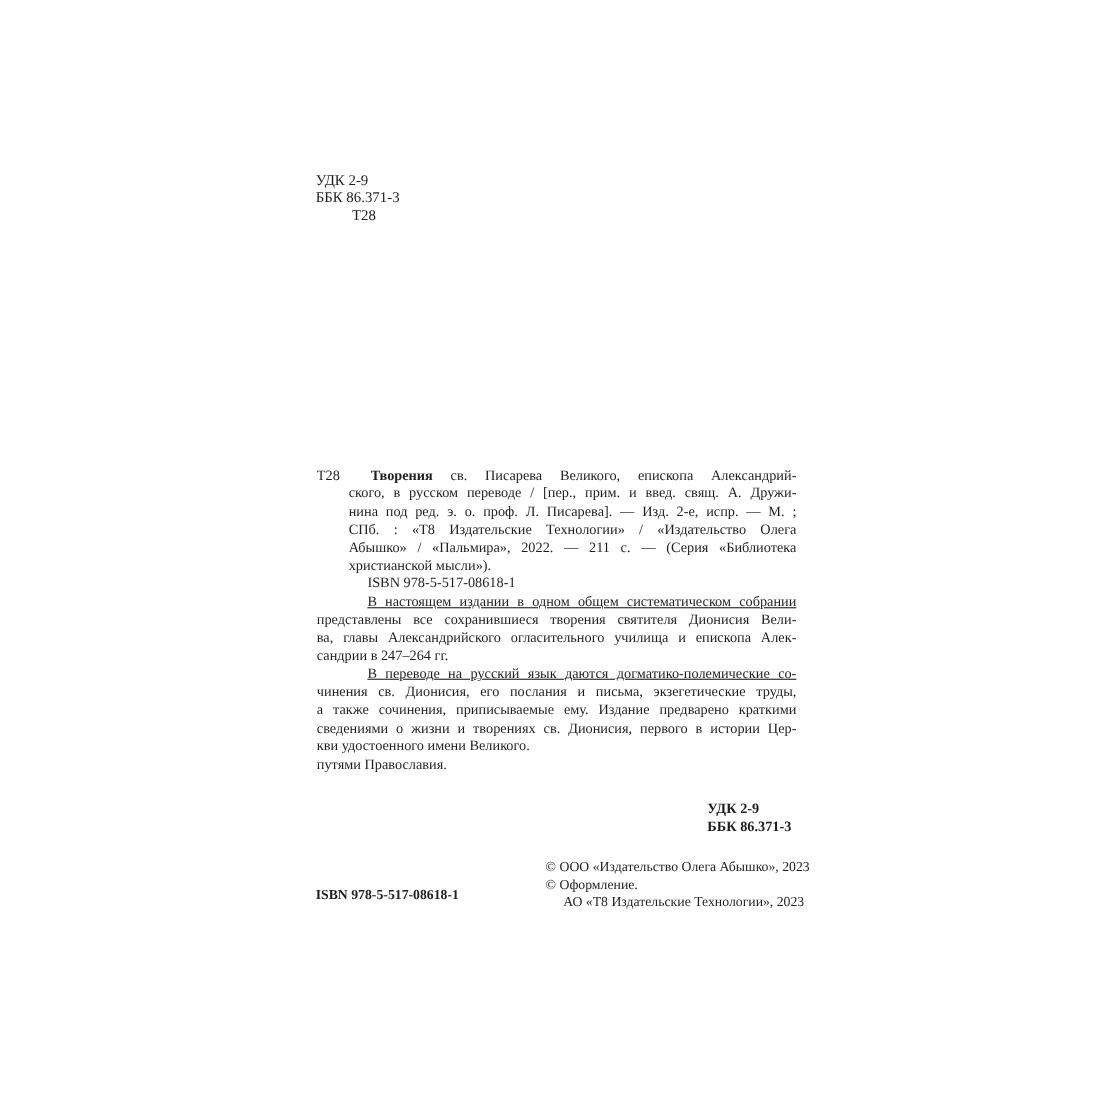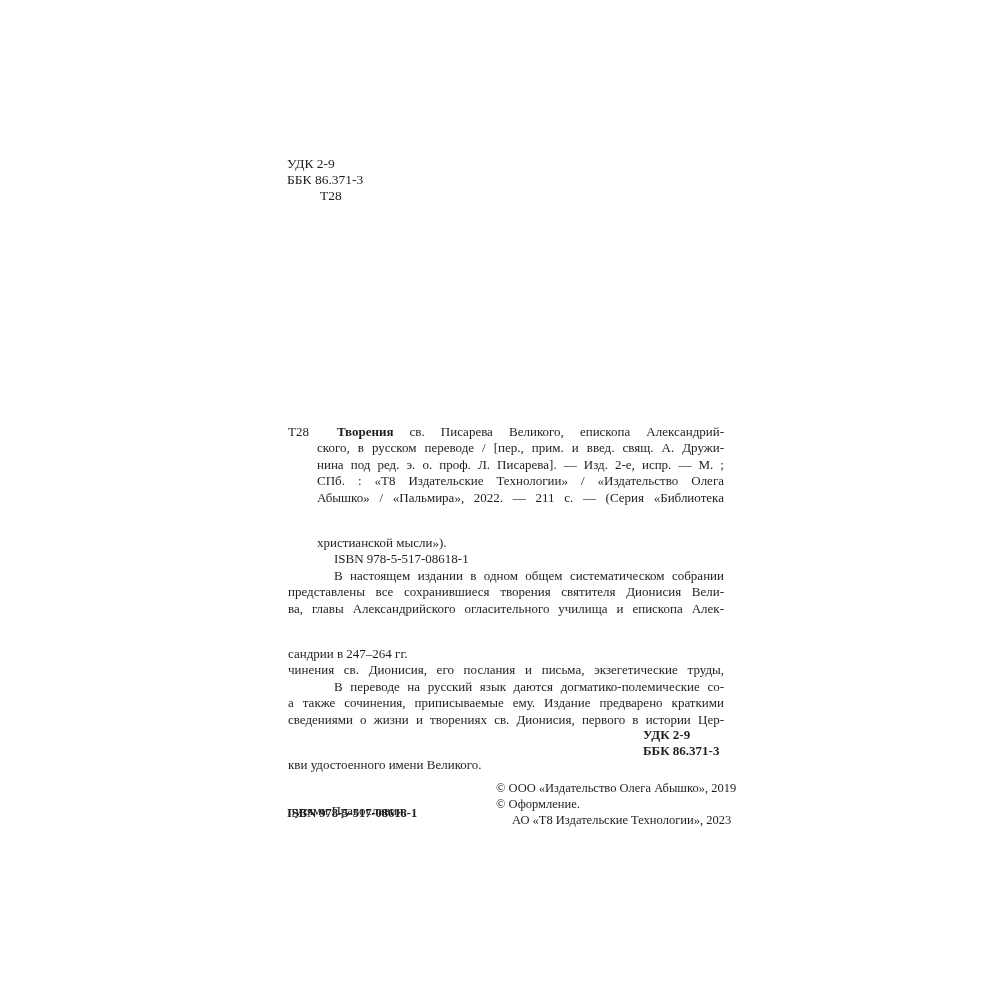--- a/index.html
+++ b/index.html
@@ -17,26 +17,26 @@
     font-size:13.5px;line-height:16px;
   }
   .top-codes .sign{padding-left:33px;}
 
   
   .main-block{
     position:absolute;left:288px;top:424px;width:436px;
     font-size:13px;line-height:16.4px;
   }
   .jl{text-align:justify;text-align-last:justify;}
-  .jl.last{text-align-last:left;margin-top:29px;}
+  .jl.last{text-align-last:left;}
   .cite-cont{padding-left:29px;}
   .cite-label{display:inline-block;width:49px;}
   .bold{font-weight:bold;}
   .isbn-line{padding-left:46px;}
-  .pind{text-indent:46px;}
+  .pind{text-indent:46px;text-decoration:underline;}
 
   
   .bottom-codes{
     position:absolute;left:643px;top:727px;
     font-size:13px;line-height:16px;font-weight:bold;
   }
 
   
   .copyright{
     position:absolute;left:496px;top:780px;
@@ -72,35 +72,35 @@
     <div class="jl cite-cont">Абышко» / «Пальмира», 2022. — 211 с. — (Серия «Библиотека</div>
     <div class="jl cite-cont last">христианской мысли»).</div>
 
     <div class="isbn-line">ISBN 978-5-517-08618-1</div>
 
     <div class="jl pind">В настоящем издании в одном общем систематическом собрании</div>
     <div class="jl">представлены все сохранившиеся творения святителя Дионисия Вели-</div>
     <div class="jl">ва, главы Александрийского огласительного училища и епископа Алек-</div>
     <div class="jl last">сандрии в 247–264 гг.</div>
 
+    <div class="jl pind">В переводе на русский язык даются догматико-полемические со-</div>
     <div class="jl">чинения св. Дионисия, его послания и письма, экзегетические труды,</div>
-    <div class="jl pind">В переводе на русский язык даются догматико-полемические со-</div>
     <div class="jl">а также сочинения, приписываемые ему. Издание предварено краткими</div>
     <div class="jl">сведениями о жизни и творениях св. Дионисия, первого в истории Цер-</div>
     <div class="jl last">кви удостоенного имени Великого.</div>
 
     <div class="jl last">путями Православия.</div>
   </div>
 
   <div class="bottom-codes">
     <div>УДК 2-9</div>
     <div>ББК 86.371-3</div>
   </div>
 
   <div class="copyright">
-    <div>© ООО «Издательство Олега Абышко», 2019</div>
+    <div>© ООО «Издательство Олега Абышко», 2023</div>
     <div>© Оформление.</div>
     <div class="l3">АО «Т8 Издательские Технологии», 2023</div>
   </div>
 
   <div class="isbn-footer">ISBN 978-5-517-08618-1</div>
 
 </div>
 
 </body></html>

